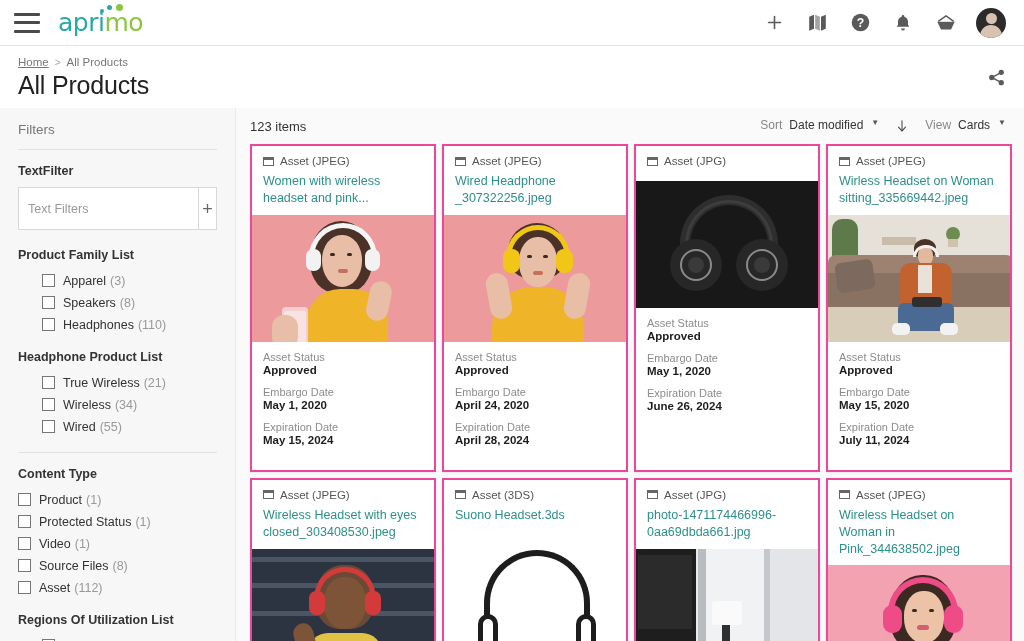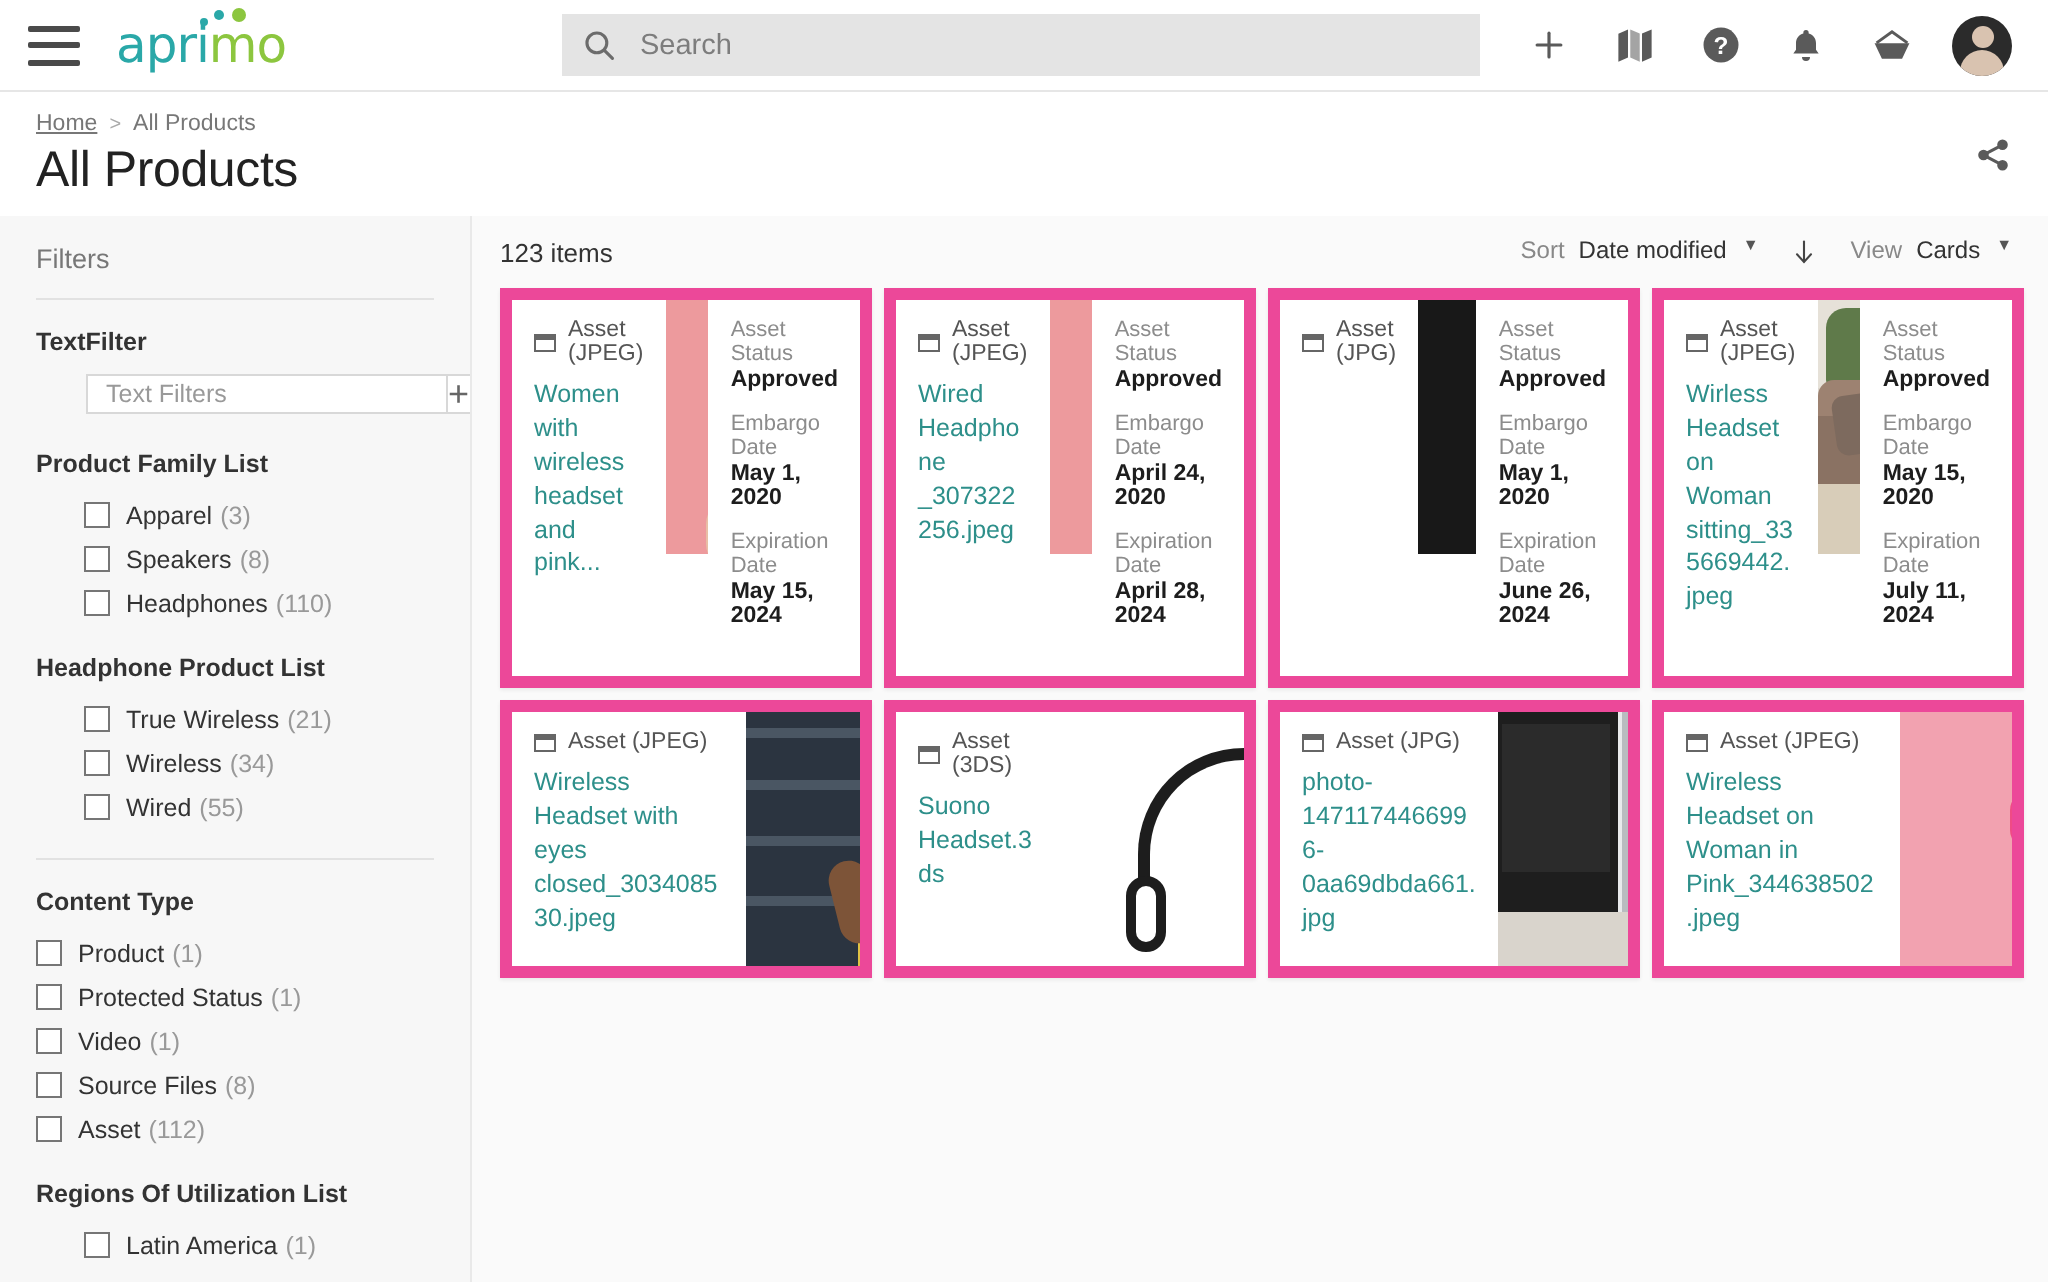--- a/index.html
+++ b/index.html
@@ -92,21 +92,21 @@
   .sidebar {
     width: 236px; min-width: 236px;
     background: #f7f7f7;
     border-right: 1px solid #e9e9e9;
     padding: 14px 18px 0 18px;
     overflow: hidden;
   }
   .filters-title { font-size: 13.5px; color: #777; margin-bottom: 12px; }
   .hr { height: 1px; background: #e2e2e2; margin: 0 0 14px 0; }
   .grp-title { font-size: 12.5px; font-weight: bold; color: #333; margin-bottom: 9px; }
-  .textfilter-row { display: flex; margin-bottom: 18px; height: 20px; margin-left: 25px; }
+  .textfilter-row { display: flex; margin-bottom: 18px; height: 43px; }
   .textfilter-row input {
     flex: 1; border: 1px solid #d8d8d8; border-right: none;
     background: #fff; padding: 0 9px; font-size: 12.5px; color: #444;
     outline: none; font-family: "Liberation Sans", sans-serif;
   }
   .textfilter-row input::placeholder { color: #999; }
   .tf-add {
     width: 31px; border: 1px solid #d8d8d8; background: #fff;
     display: flex; align-items: center; justify-content: center;
     font-size: 18px; color: #666; cursor: pointer; line-height: 1;
@@ -136,23 +136,23 @@
 
   
   .grid {
     display: grid;
     grid-template-columns: repeat(4, 186px);
     gap: 6px;
     padding: 0 14px;
   }
   .card {
     background: #fff;
-    border: 6px solid #ec4899;
+    border: 2px solid #ec4899;
     box-shadow: 0 1px 2px rgba(0,0,0,0.07);
-    display: flex; flex-direction: row;
+    display: flex; flex-direction: column;
     cursor: pointer;
   }
   .card-head { padding: 9px 11px 8px 11px; }
   .asset-type { display: flex; align-items: center; gap: 6px; margin-bottom: 6px; }
   .type-icon {
     width: 11px; height: 9px; border: 1.5px solid #666;
     border-top-width: 3px; flex: 0 0 auto;
   }
   .type-label { font-size: 11.5px; color: #555; }
   .card-title {
@@ -187,29 +187,20 @@
     <div class="logo-text">
       <span class="t1">apri</span><span class="t2">mo</span>
     </div>
     <div class="logo-dots">
       <i class="d1"></i>
         <i class="d2"></i>
         <i class="d3"></i>
     </div>
   </div>
 
-  <div class="searchwrap">
-    <span class="sicon">
-      <svg width="17" height="17" viewBox="0 0 24 24" fill="none" stroke="#6b6b6b" stroke-width="2.2">
-        <circle cx="10.5" cy="10.5" r="7"></circle>
-          <line x1="15.8" y1="15.8" x2="21.5" y2="21.5" stroke-linecap="round"></line>
-      </svg>
-    </span>
-    <input class="search-input" type="text" placeholder="Search" style="">
-  </div>
 
   <div class="top-actions">
     <div class="ticon">
       <svg width="19" height="19" viewBox="0 0 24 24" stroke="#5a5a5a" stroke-width="2" stroke-linecap="round">
         <line x1="12" y1="4.5" x2="12" y2="19.5"></line>
           <line x1="4.5" y1="12" x2="19.5" y2="12"></line>
       </svg>
     </div>
     <div class="ticon">
       <svg width="21" height="21" viewBox="0 0 24 24" fill="#5a5a5a">

